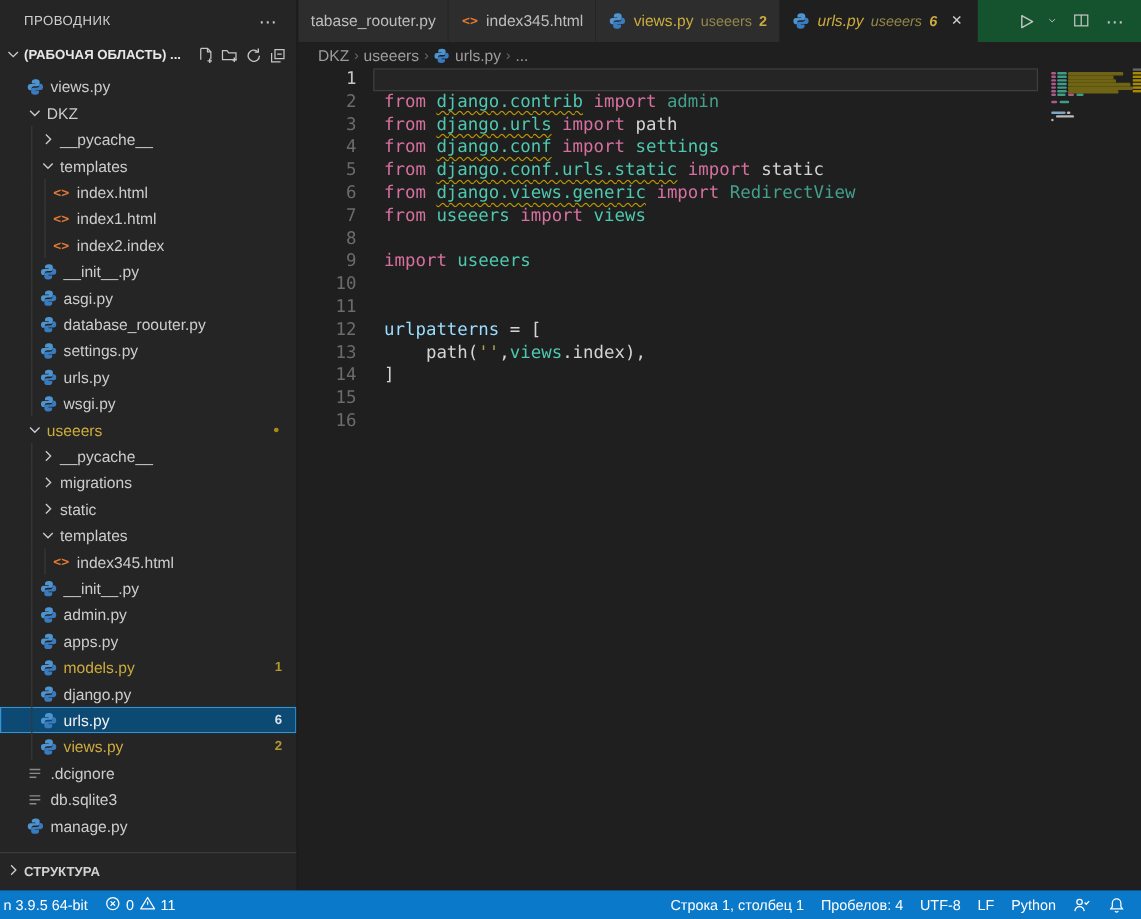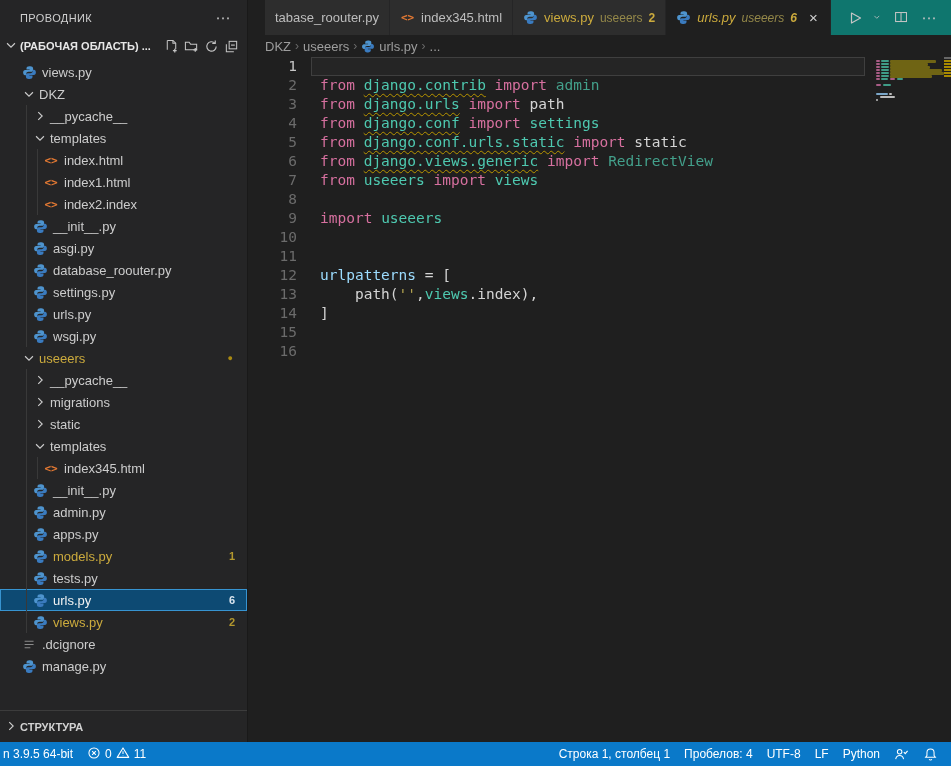--- a/index.html
+++ b/index.html
@@ -35,21 +35,21 @@
   .row.sel .name { color:#f2f2f2; }
   .row.sel .badge { color:#d9e4ee; }
   .row.warn .name { color:#ccab3d; }
   .html-glyph { color:#e37933; font-family:"DejaVu Sans Mono", monospace; font-size:11px; font-weight:bold; }
   .outline-header { position:absolute; left:0; right:0; bottom:0; height:32px; background:#252526;
                     border-top:1px solid #3c3c3c; display:flex; align-items:center; gap:2px;
                     font-size:11px; font-weight:bold; color:#d2d2d2; padding-left:4px; }
 
   
   .editor-area { position:absolute; left:249px; top:0; right:0; height:742px; background:#1f1f1f; }
-  .tab-bar { height:35px; background:#0f766e; display:flex; align-items:stretch;margin-left:16px; }
+  .tab-bar { height:35px; background:#14532d; display:flex; align-items:stretch; }
   .tab { display:flex; align-items:center; gap:6px; padding:0 10px; font-size:13px;
          background:#2d2d2d; color:#bdbdbd; border-right:1px solid #252526; cursor:pointer;
          white-space:nowrap; }
   .tab.active { background:#1f1f1f; }
   .tab .t-icon { width:15px; height:15px; display:flex; align-items:center; justify-content:center; }
   .tab .desc { font-size:12px; color:#8f8f8f; }
   .tab .t-badge { font-size:12px; font-weight:bold; }
   .tab.warn .t-label, .tab.warn .t-badge { color:#ccab3d; }
   .tab.warn .desc { color:#948849; }
   .tab.italic .t-label, .tab.italic .desc, .tab.italic .t-badge { font-style:italic; }
@@ -414,21 +414,21 @@
         </div>
         <div class="row">
           <span class="guide" style="left: 26px;"></span>
           <span style="width: 32px; flex: 0 0 auto;"></span>
           <span class="ficon">
             <svg width="15" height="15" viewBox="0 0 16 16" fill="none">
               <path fill="#4e94ce" d="M7.9 1.2c-1.9 0-3.1.8-3.1 2.1v1.5h3.3v.6H3.4C2 5.4 1.2 6.5 1.2 8.1s.8 2.8 2.1 2.8h1.3V9.3c0-1.2 1-2 2.3-2h3c1.1 0 1.9-.8 1.9-1.9V3.3c0-1.3-1.3-2.1-2.9-2.1z"></path>
               <path fill="#3a7bbf" d="M8.1 14.8c1.9 0 3.1-.8 3.1-2.1v-1.5H7.9v-.6h4.7c1.4 0 2.2-1.1 2.2-2.7s-.8-2.8-2.1-2.8h-1.3v1.6c0 1.2-1 2-2.3 2h-3c-1.1 0-1.9.8-1.9 1.9v2.1c0 1.3 1.3 2.1 2.9 2.1z"></path>
             </svg>
           </span>
-          <span class="name">tests.py</span>
+          <span class="name">django.py</span>
           <span class="rspacer"></span>
         </div>
         <div class="row sel">
           <span class="guide" style="left: 26px;"></span>
           <span style="width: 32px; flex: 0 0 auto;"></span>
           <span class="ficon">
             <svg width="15" height="15" viewBox="0 0 16 16" fill="none">
               <path fill="#4e94ce" d="M7.9 1.2c-1.9 0-3.1.8-3.1 2.1v1.5h3.3v.6H3.4C2 5.4 1.2 6.5 1.2 8.1s.8 2.8 2.1 2.8h1.3V9.3c0-1.2 1-2 2.3-2h3c1.1 0 1.9-.8 1.9-1.9V3.3c0-1.3-1.3-2.1-2.9-2.1z"></path>
               <path fill="#3a7bbf" d="M8.1 14.8c1.9 0 3.1-.8 3.1-2.1v-1.5H7.9v-.6h4.7c1.4 0 2.2-1.1 2.2-2.7s-.8-2.8-2.1-2.8h-1.3v1.6c0 1.2-1 2-2.3 2h-3c-1.1 0-1.9.8-1.9 1.9v2.1c0 1.3 1.3 2.1 2.9 2.1z"></path>
             </svg>
@@ -451,20 +451,30 @@
           <span class="badge">2</span>
         </div>
         <div class="row">
           <span style="width: 21px; flex: 0 0 auto;"></span>
           <span class="ficon">
             <svg width="13" height="13" viewBox="0 0 16 16" fill="none">
               <path stroke="#8a8a8a" stroke-width="1.4" d="M2 4h11M2 8h11M2 12h7"></path>
             </svg>
           </span>
           <span class="name">.dcignore</span>
+          <span class="rspacer"></span>
+        </div>
+        <div class="row">
+          <span style="width: 21px; flex: 0 0 auto;"></span>
+          <span class="ficon">
+            <svg width="13" height="13" viewBox="0 0 16 16" fill="none">
+              <path stroke="#8a8a8a" stroke-width="1.4" d="M2 4h11M2 8h11M2 12h7"></path>
+            </svg>
+          </span>
+          <span class="name">db.sqlite3</span>
           <span class="rspacer"></span>
         </div>
         <div class="row">
           <span style="width: 21px; flex: 0 0 auto;"></span>
           <span class="ficon">
             <svg width="15" height="15" viewBox="0 0 16 16" fill="none">
               <path fill="#4e94ce" d="M7.9 1.2c-1.9 0-3.1.8-3.1 2.1v1.5h3.3v.6H3.4C2 5.4 1.2 6.5 1.2 8.1s.8 2.8 2.1 2.8h1.3V9.3c0-1.2 1-2 2.3-2h3c1.1 0 1.9-.8 1.9-1.9V3.3c0-1.3-1.3-2.1-2.9-2.1z"></path>
               <path fill="#3a7bbf" d="M8.1 14.8c1.9 0 3.1-.8 3.1-2.1v-1.5H7.9v-.6h4.7c1.4 0 2.2-1.1 2.2-2.7s-.8-2.8-2.1-2.8h-1.3v1.6c0 1.2-1 2-2.3 2h-3c-1.1 0-1.9.8-1.9 1.9v2.1c0 1.3 1.3 2.1 2.9 2.1z"></path>
             </svg>
           </span>

